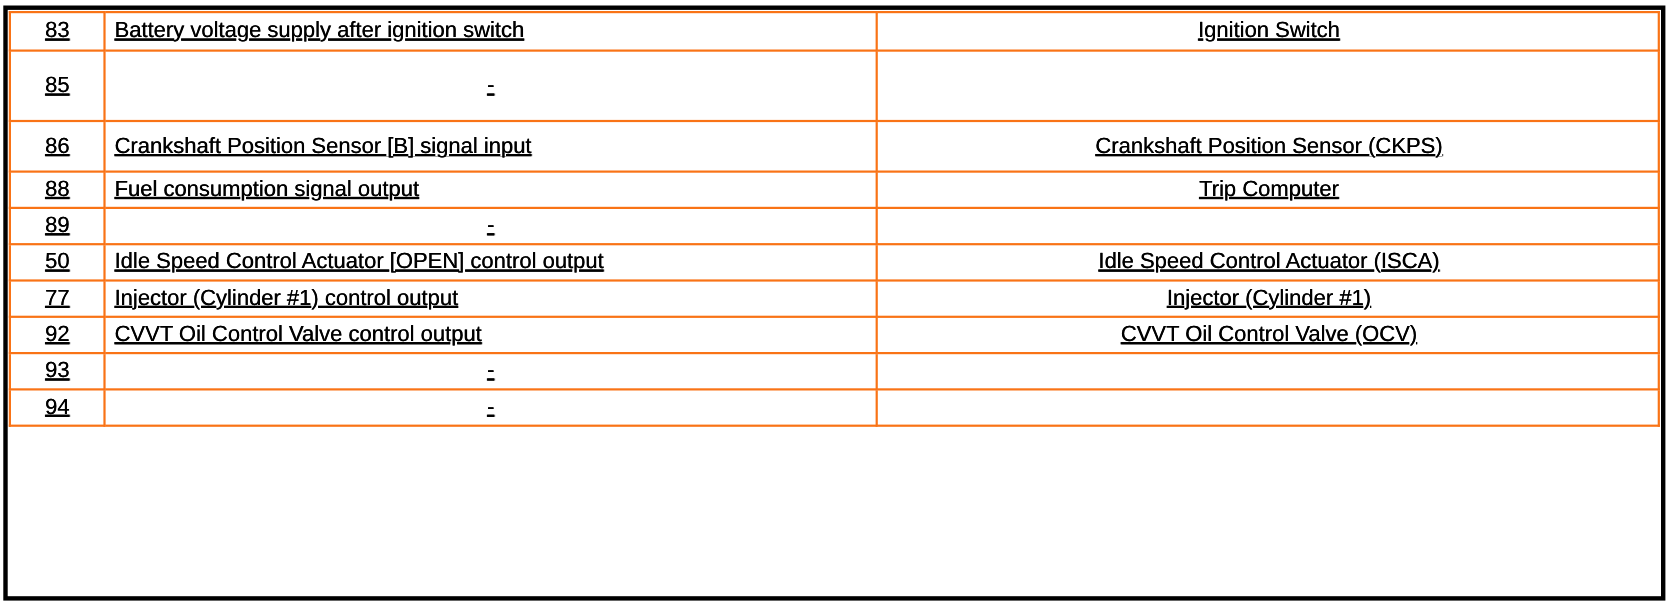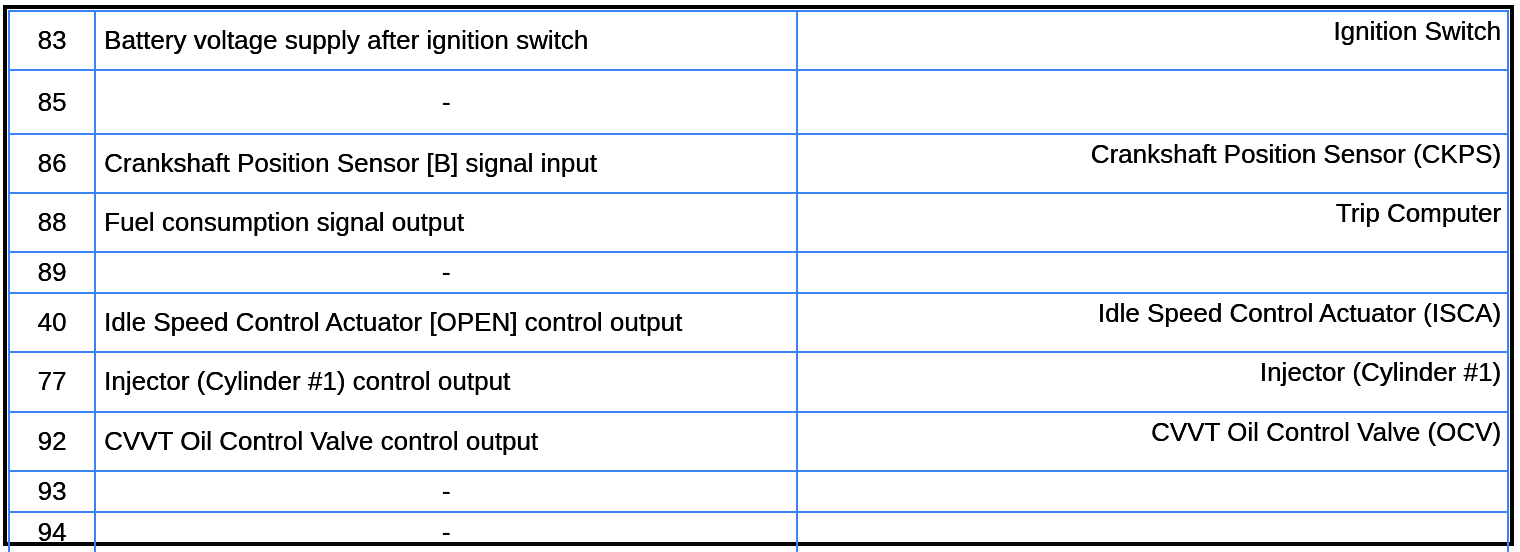--- a/index.html
+++ b/index.html
@@ -25,26 +25,27 @@
     box-sizing: border-box;
     padding: 1px;
     background: #ffffff;
   }
   table.pin-table {
     width: 100%;
     border-collapse: collapse;
     table-layout: fixed;
   }
   table.pin-table td {
-    border: 2px solid #3b82f6;
+    border: 2px solid #f97316;
     vertical-align: middle;
-    font-size: 26px;
+    font-size: 20px;
     line-height: 1.35;
     text-shadow: 0.3px 0 0 #000000; 
     overflow: hidden;
+    text-decoration: underline;
   }
   col.c-pin  { width: 86px; }
   col.c-desc { width: 702px; }
   col.c-conn { width: auto; }
 
   tr { height: 28px; }
   tr:nth-child(1) { height: 35px; }
   tr:nth-child(2) { height: 64px; }
   tr:nth-child(3) { height: 46px; margin-top: 16px; }
 
@@ -55,22 +56,22 @@
   td.cell-desc {
     text-align: left;
     padding: 2px 6px 2px 8px;
     border-radius: 12px;
   }
   td.cell-desc.dash {
     text-align: center;
     padding: 2px;
   }
   td.cell-conn {
-    text-align: right;
-    padding: 2px 6px 20px 8px;
+    text-align: center;
+    padding: 2px 6px 2px 8px;
     white-space: pre-line;
   }
 </style>
 </head>
 <body>
 
 <div class="frame">
   <table class="pin-table">
     <colgroup>
       <col class="c-pin">
@@ -104,21 +105,21 @@
     <td class="cell-conn">Trip Computer</td>
   </tr>
 
   <tr>
     <td class="cell-pin">89</td>
     <td class="cell-desc dash">-</td>
     <td class="cell-conn"></td>
   </tr>
 
   <tr>
-    <td class="cell-pin">40</td>
+    <td class="cell-pin">50</td>
     <td class="cell-desc">Idle Speed Control Actuator [OPEN] control output</td>
     <td class="cell-conn">Idle Speed Control Actuator (ISCA)</td>
   </tr>
 
   <tr>
     <td class="cell-pin">77</td>
     <td class="cell-desc">Injector (Cylinder #1) control output</td>
     <td class="cell-conn">Injector (Cylinder #1)</td>
   </tr>
 

